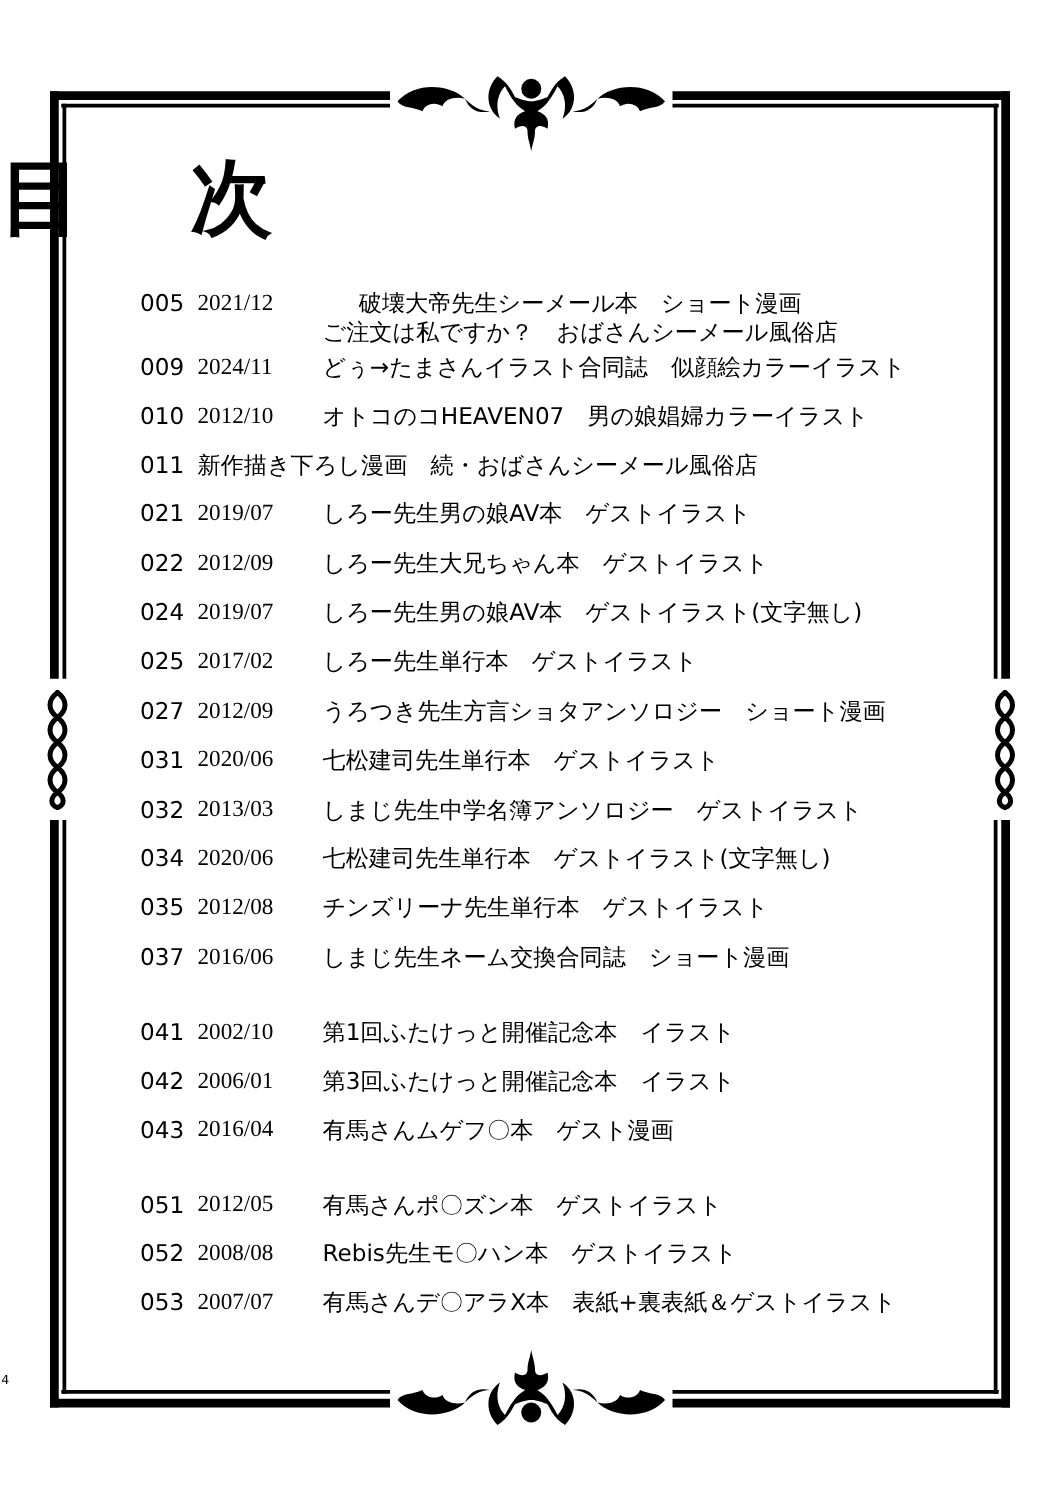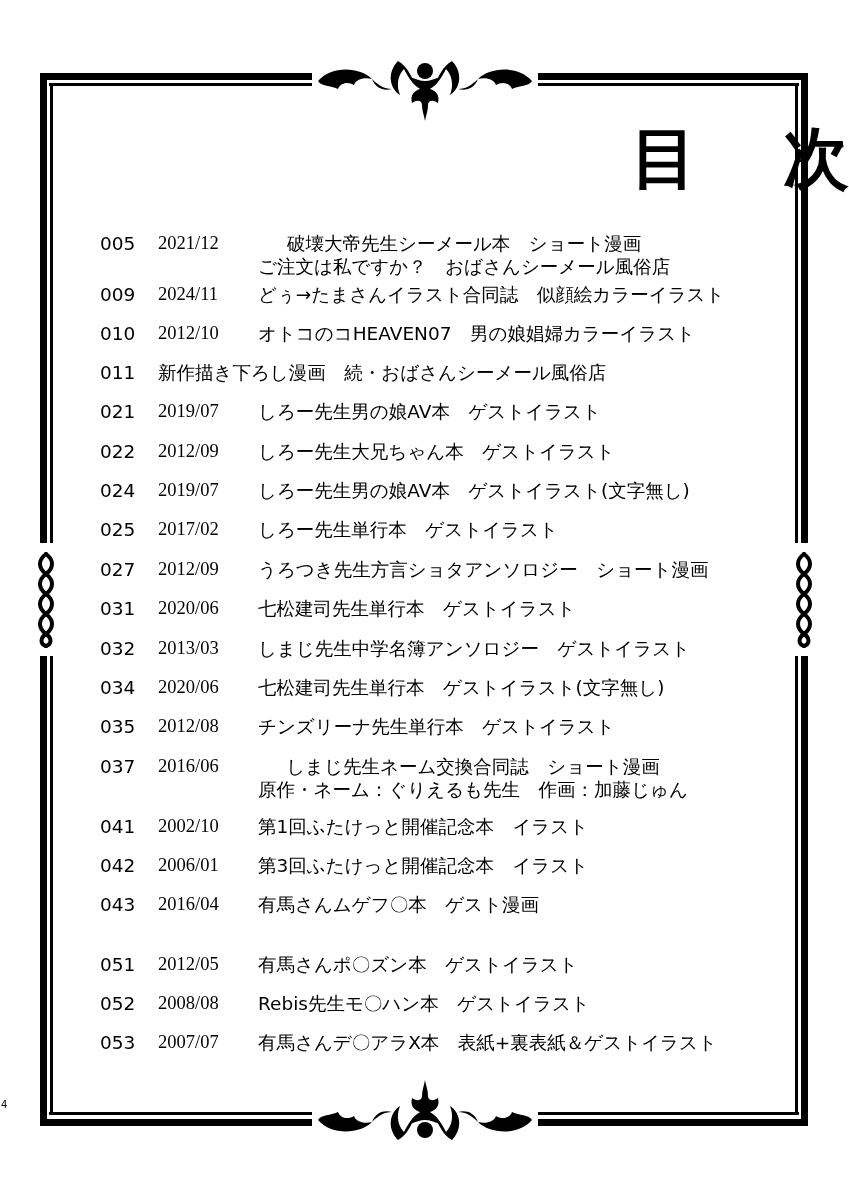--- a/index.html
+++ b/index.html
@@ -1,27 +1,27 @@
 <!DOCTYPE html>
 <html><head>
 <meta charset="utf-8">
 <style>
   html, body { margin:0; padding:0; background:#ffffff; }
   body { width:849px; height:1200px; position:relative; overflow:hidden;
          font-family:"DejaVu Sans","Liberation Sans",sans-serif; color:#000; }
   .frame-line { position:absolute; background:#000; }
   .ornament { position:absolute; }
-  .title { position:absolute; left:0; width:849px; top:118px; text-align:right;
+  .title { position:absolute; left:0; width:849px; top:118px; text-align:left;
            font-family:"DejaVu Serif","Liberation Serif",serif; font-weight:bold;
            font-size:66px; line-height:80px; letter-spacing:0; }
   .title span { display:inline-block; }
   .title .gap { width:86px; }
   .toc { position:absolute; left:100px; top:222px; width:680px; }
   .entry { position:absolute; left:0; width:680px; font-size:18.5px; line-height:23px; white-space:nowrap; }
-  .entry .page { position:absolute; left:0; width:50px; }
+  .entry .page { position:absolute; left:12px; width:50px; }
   .entry .date { position:absolute; left:58px; width:90px;font-family:Liberation Serif, serif; }
   .entry .text { position:absolute; left:158px; }
   .entry .text.nodate { left:58px; }
   .entry .line { display:block;text-align:center; }
   .page-number { position:absolute; left:1px; top:1099px; font-size:10px; }
 </style>
 </head>
 <body>
 
 <div>
@@ -181,21 +181,20 @@
       <span class="date">2012/08</span>
       <span class="text">
         <span class="line">チンズリーナ先生単行本　ゲストイラスト</span>
       </span>
     </div>
     <div class="entry" style="top: 533px;">
       <span class="page">037</span>
       <span class="date">2016/06</span>
       <span class="text">
         <span class="line">しまじ先生ネーム交換合同誌　ショート漫画</span>
-        <span class="line">原作・ネーム：ぐりえるも先生　作画：加藤じゅん</span>
       </span>
     </div>
     <div class="entry" style="top: 593px;">
       <span class="page">041</span>
       <span class="date">2002/10</span>
       <span class="text">
         <span class="line">第1回ふたけっと開催記念本　イラスト</span>
       </span>
     </div>
     <div class="entry" style="top: 632px;">

